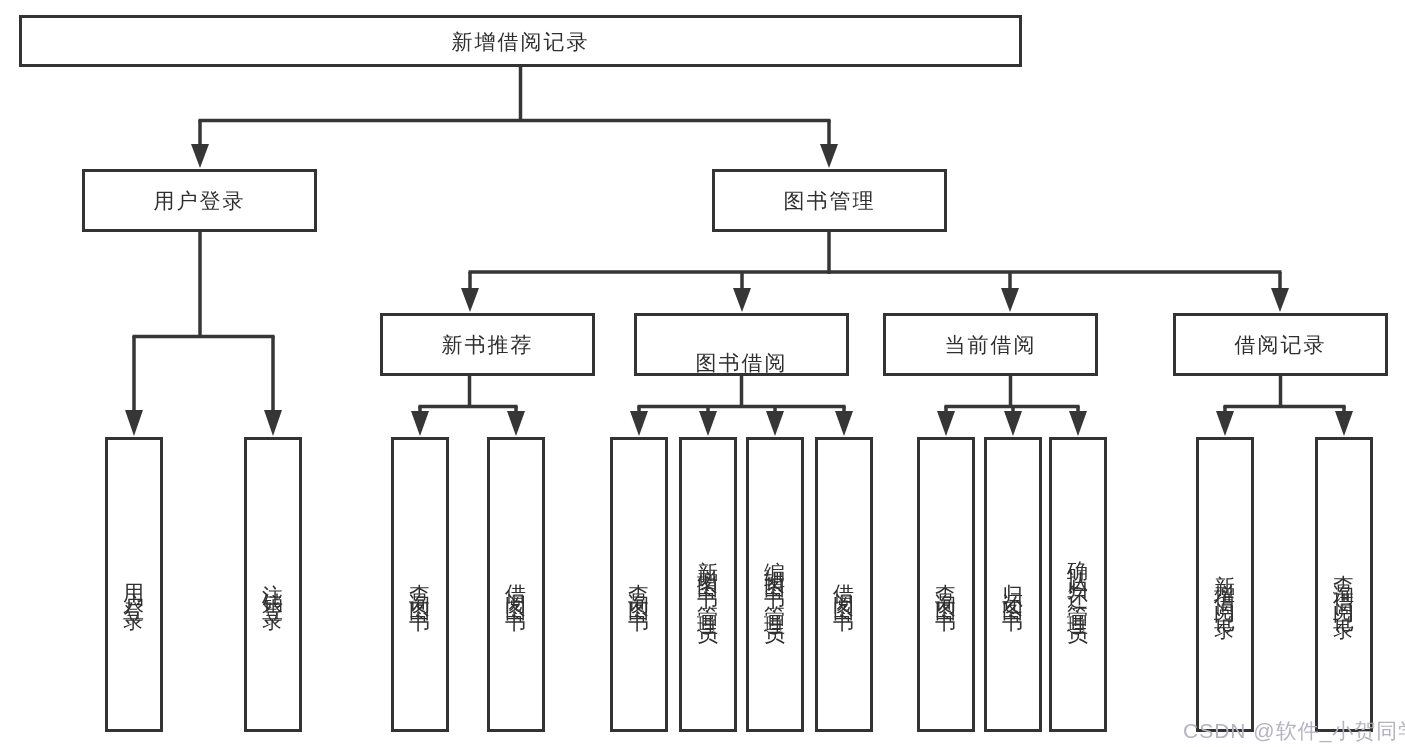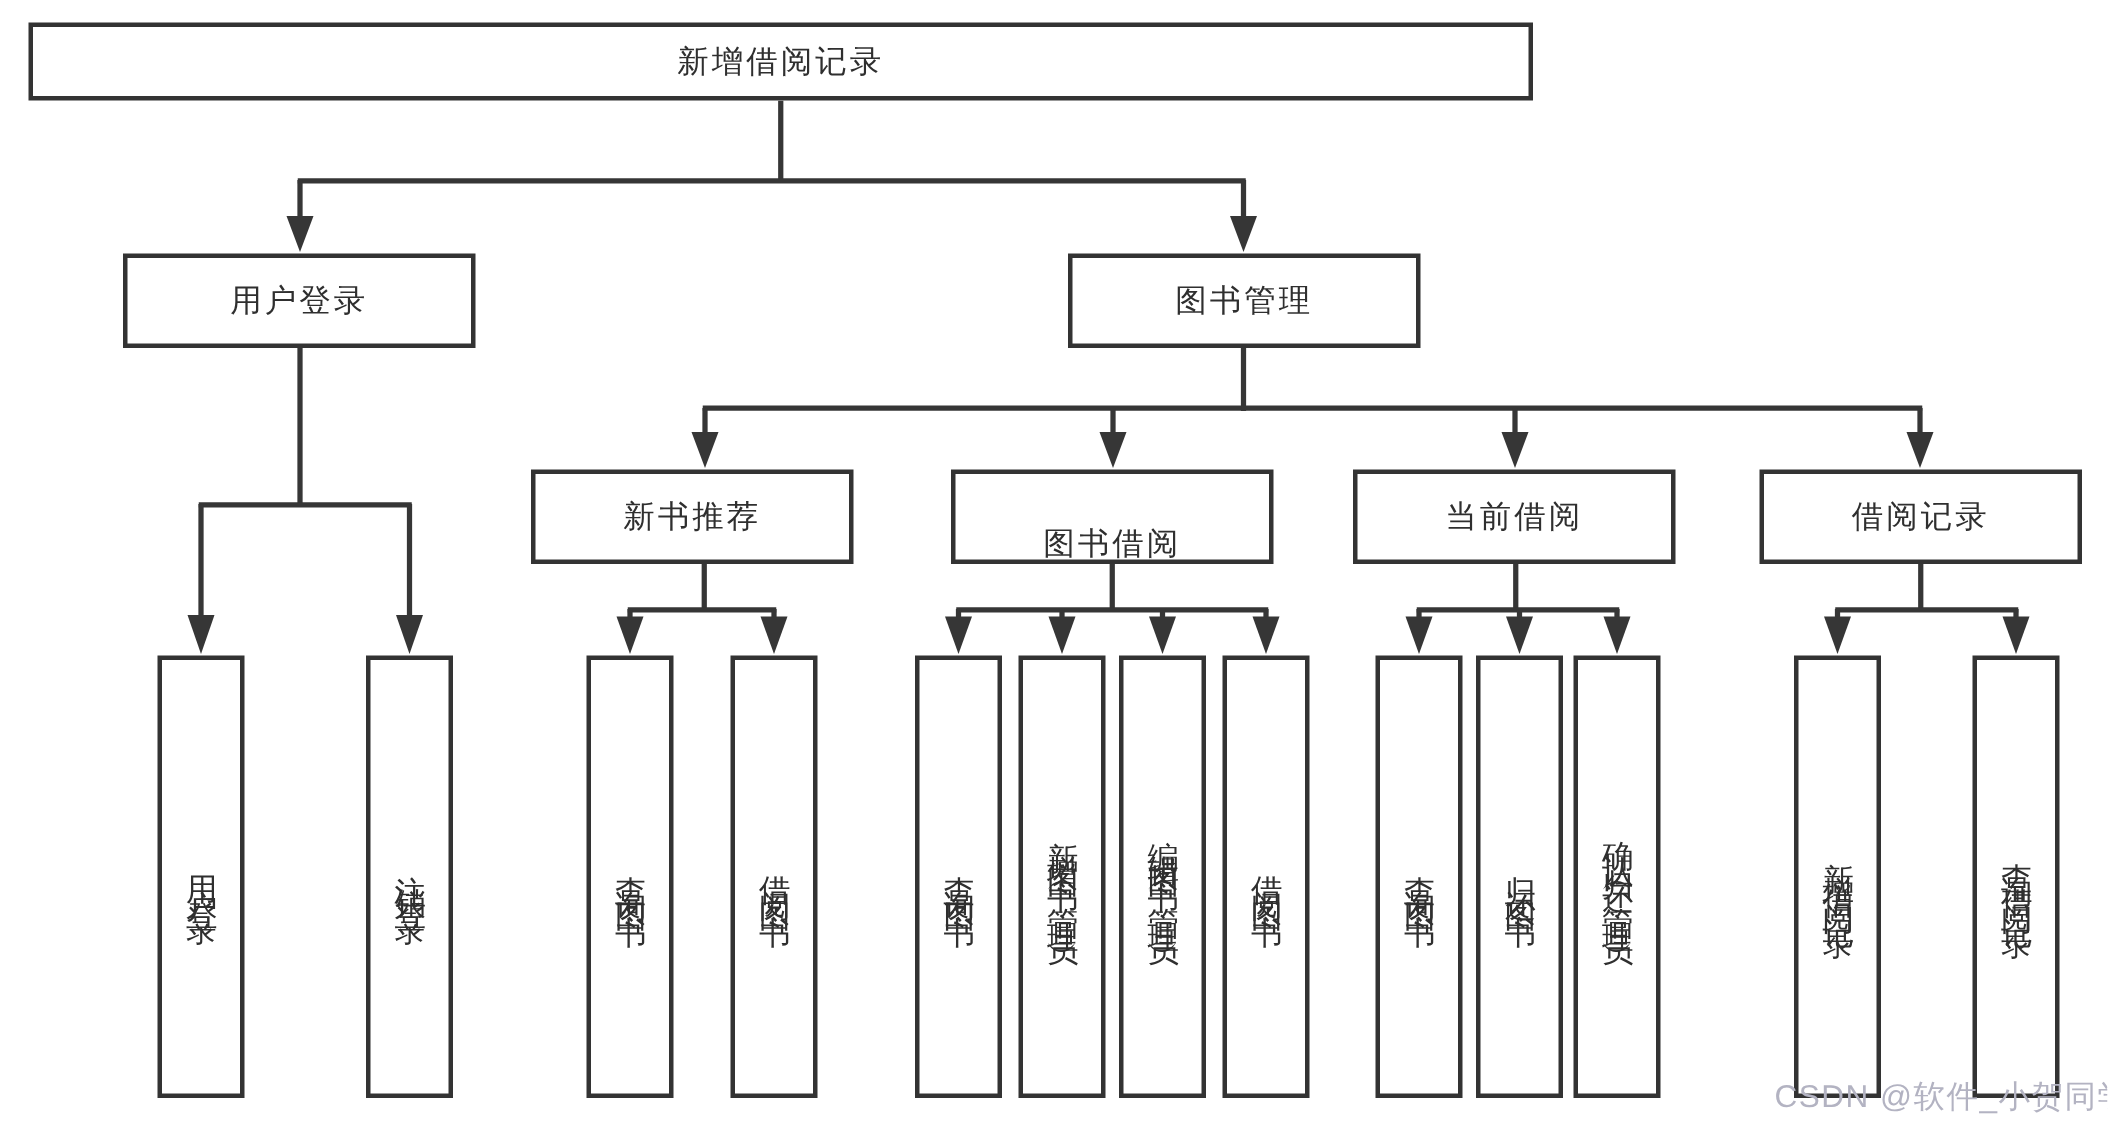--- a/index.html
+++ b/index.html
@@ -129,27 +129,27 @@
     <span>新增借阅记录</span>
   </div>
 
   <div class="node l2" style="left:82px;">
     <span>用户登录</span>
   </div>
   <div class="node l2" style="left:712px;">
     <span>图书管理</span>
   </div>
 
-  <div class="node l3" style="left:354px;">
+  <div class="node l3" style="left:380px;">
     <span>新书推荐</span>
   </div>
   <div class="node l3" style="left:634px;align-items:flex-end;">
     <span>图书借阅</span>
   </div>
-  <div class="node l3" style="left:902px;">
+  <div class="node l3" style="left:883px;">
     <span>当前借阅</span>
   </div>
   <div class="node l3" style="left:1173px;">
     <span>借阅记录</span>
   </div>
 
   <div class="node leaf" style="left:105px;">
     <span class="vtext">用户登录</span>
   </div>
   <div class="node leaf" style="left:244px;">

